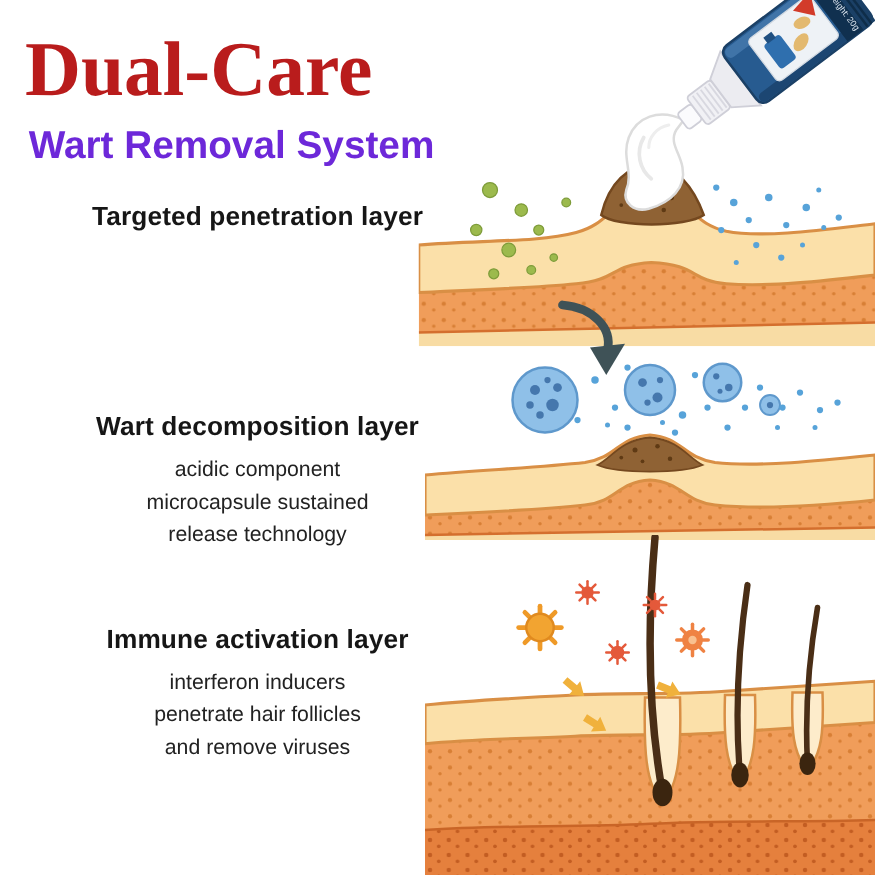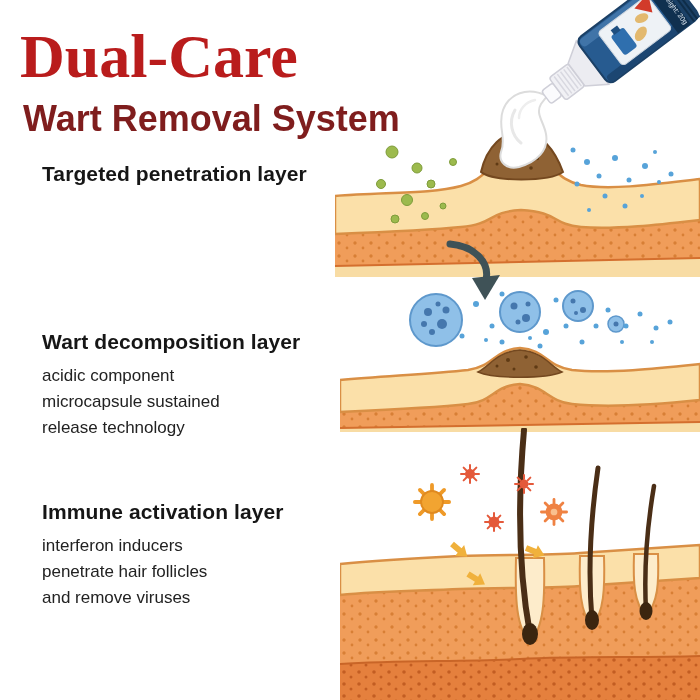--- a/index.html
+++ b/index.html
@@ -1,21 +1,21 @@
 <!DOCTYPE html>
 <html><head>
 <meta charset="utf-8">
 <style>
   html,body{margin:0;padding:0;background:#ffffff;}
   .canvas{position:relative;width:700px;height:700px;background:#ffffff;overflow:hidden;
           font-family:"Liberation Sans",sans-serif;color:#1a1a1a;}
   .title{position:absolute;left:20px;top:24px;font-family:"Liberation Serif",serif;
          font-size:62px;font-weight:700;color:#b91c1c;line-height:1.05;}
-  .subtitle{position:absolute;left:23px;top:98px;font-size:36px;font-weight:600;color:#7f1d1d;}
-  .section{position:absolute;left:42px;width:300px;}
+  .subtitle{position:absolute;left:23px;top:98px;font-size:31px;font-weight:600;color:#6d28d9;}
+  .section{position:absolute;left:56px;width:300px;text-align:center;}
   .section h2{margin:0 0 9px 0;font-size:21px;font-weight:700;color:#161616;letter-spacing:.1px;}
   .section p{margin:0;font-size:17px;line-height:26px;color:#222;white-space:pre-line;}
   .s1{top:162px}.s2{top:330px}.s3{top:500px}
   .illo{position:absolute;}
   #illo1{left:335px;top:122px;}
   #arrow1{left:440px;top:238px;}
   #illo2{left:340px;top:280px;}
   #illo3{left:340px;top:428px;}
   #tube{left:455px;top:0px;}
 </style>

